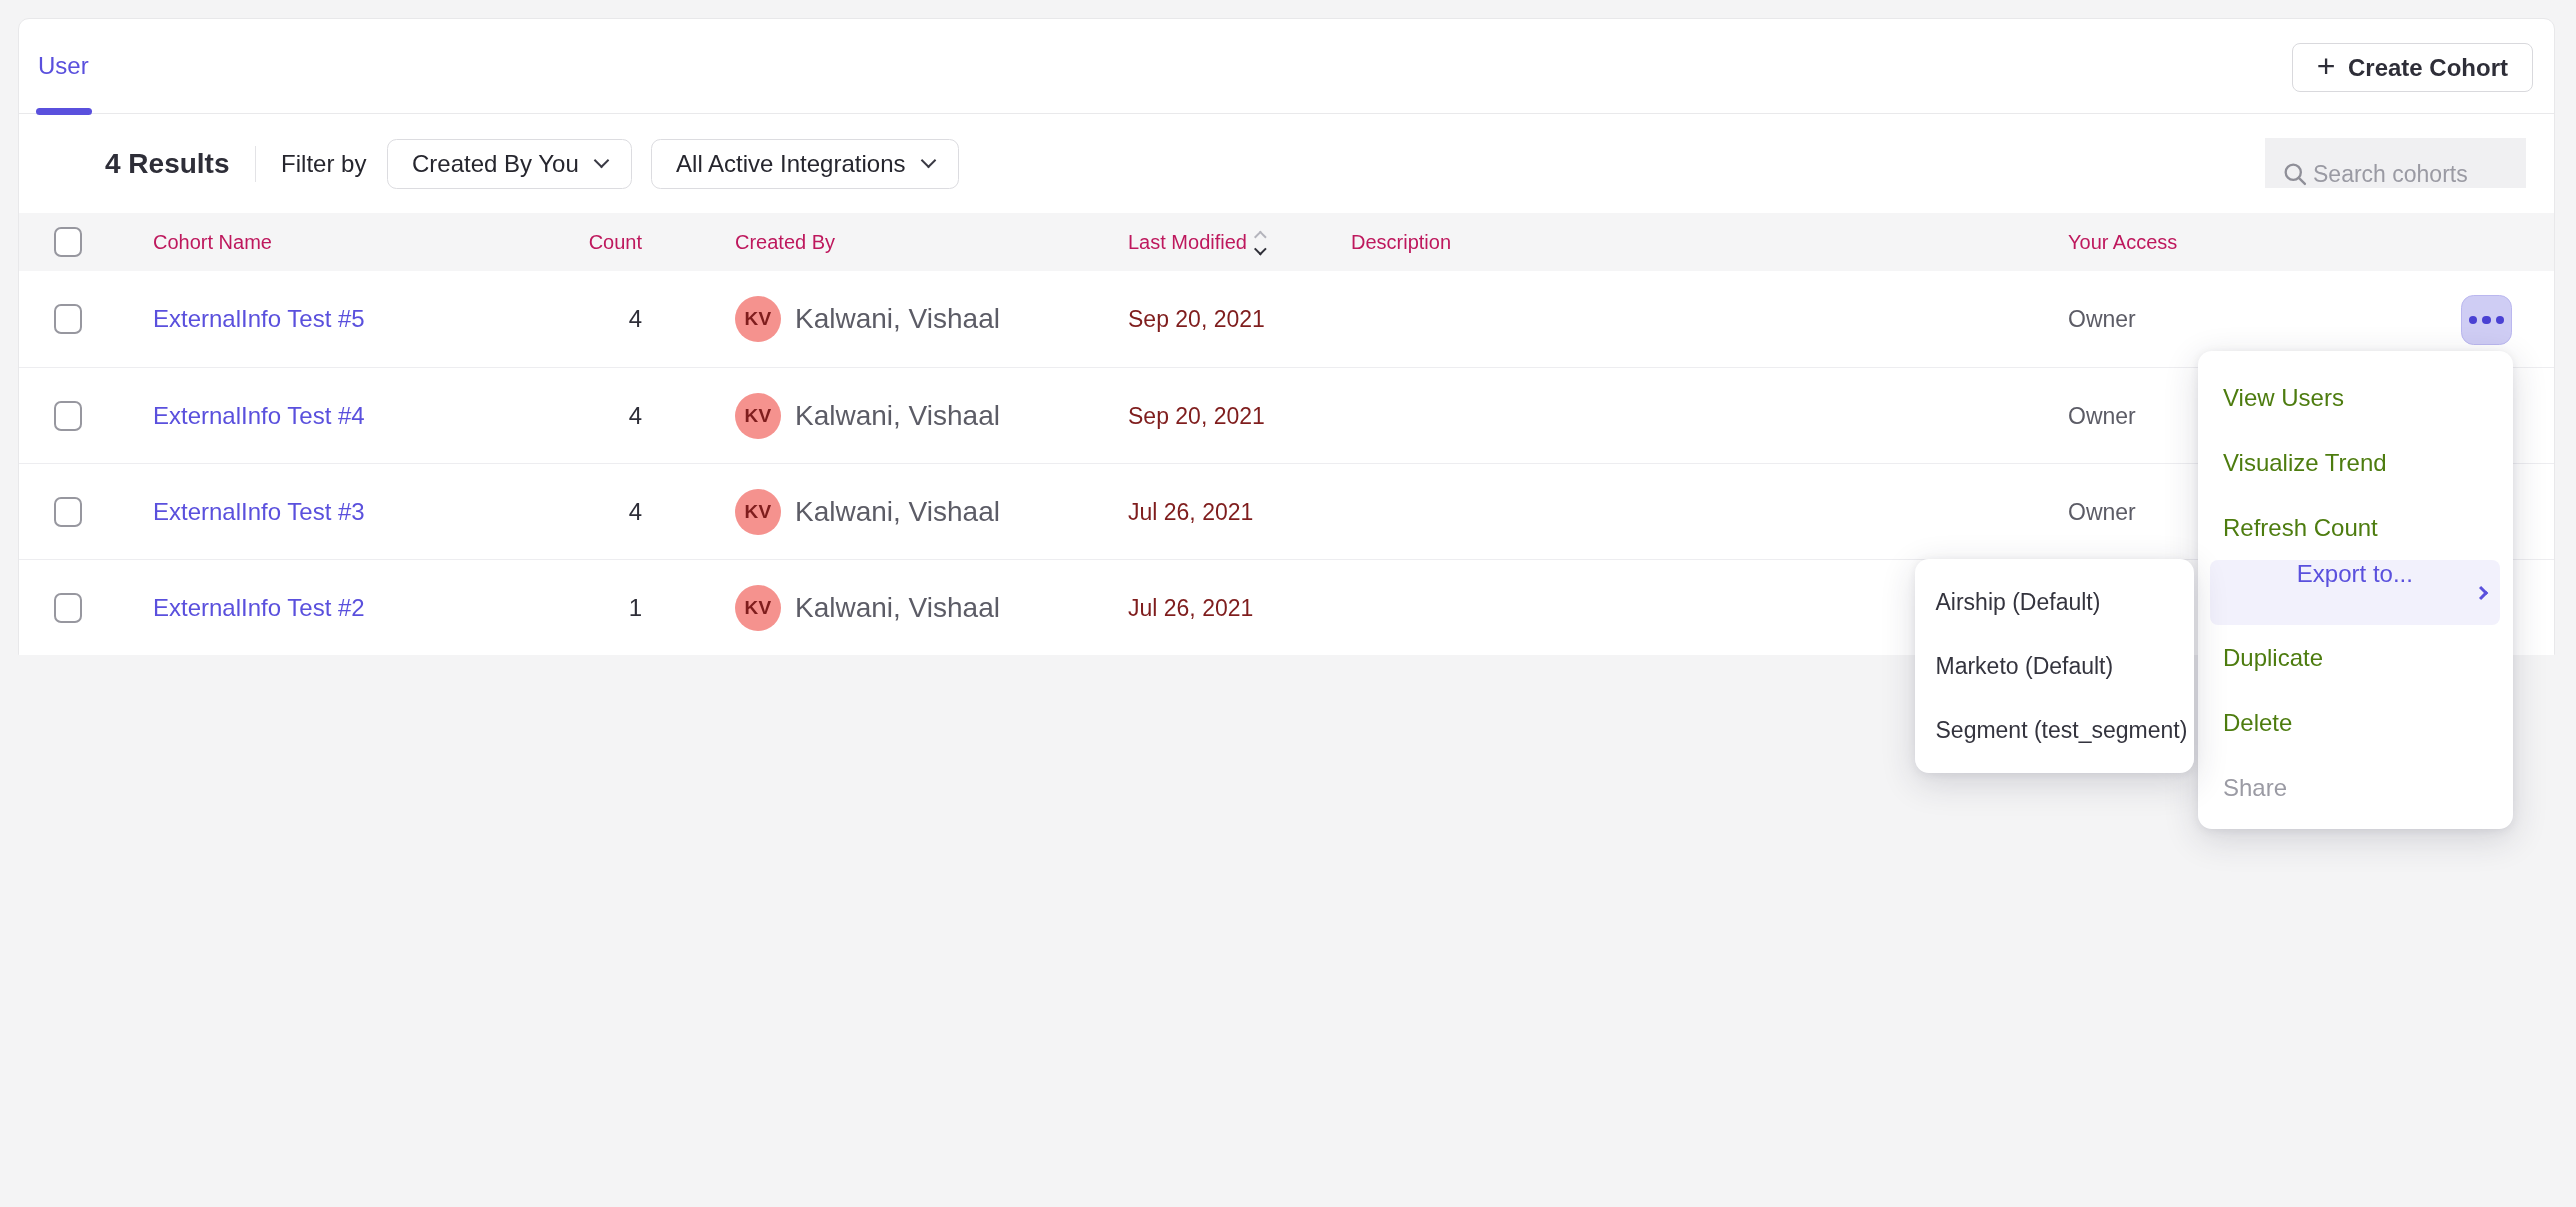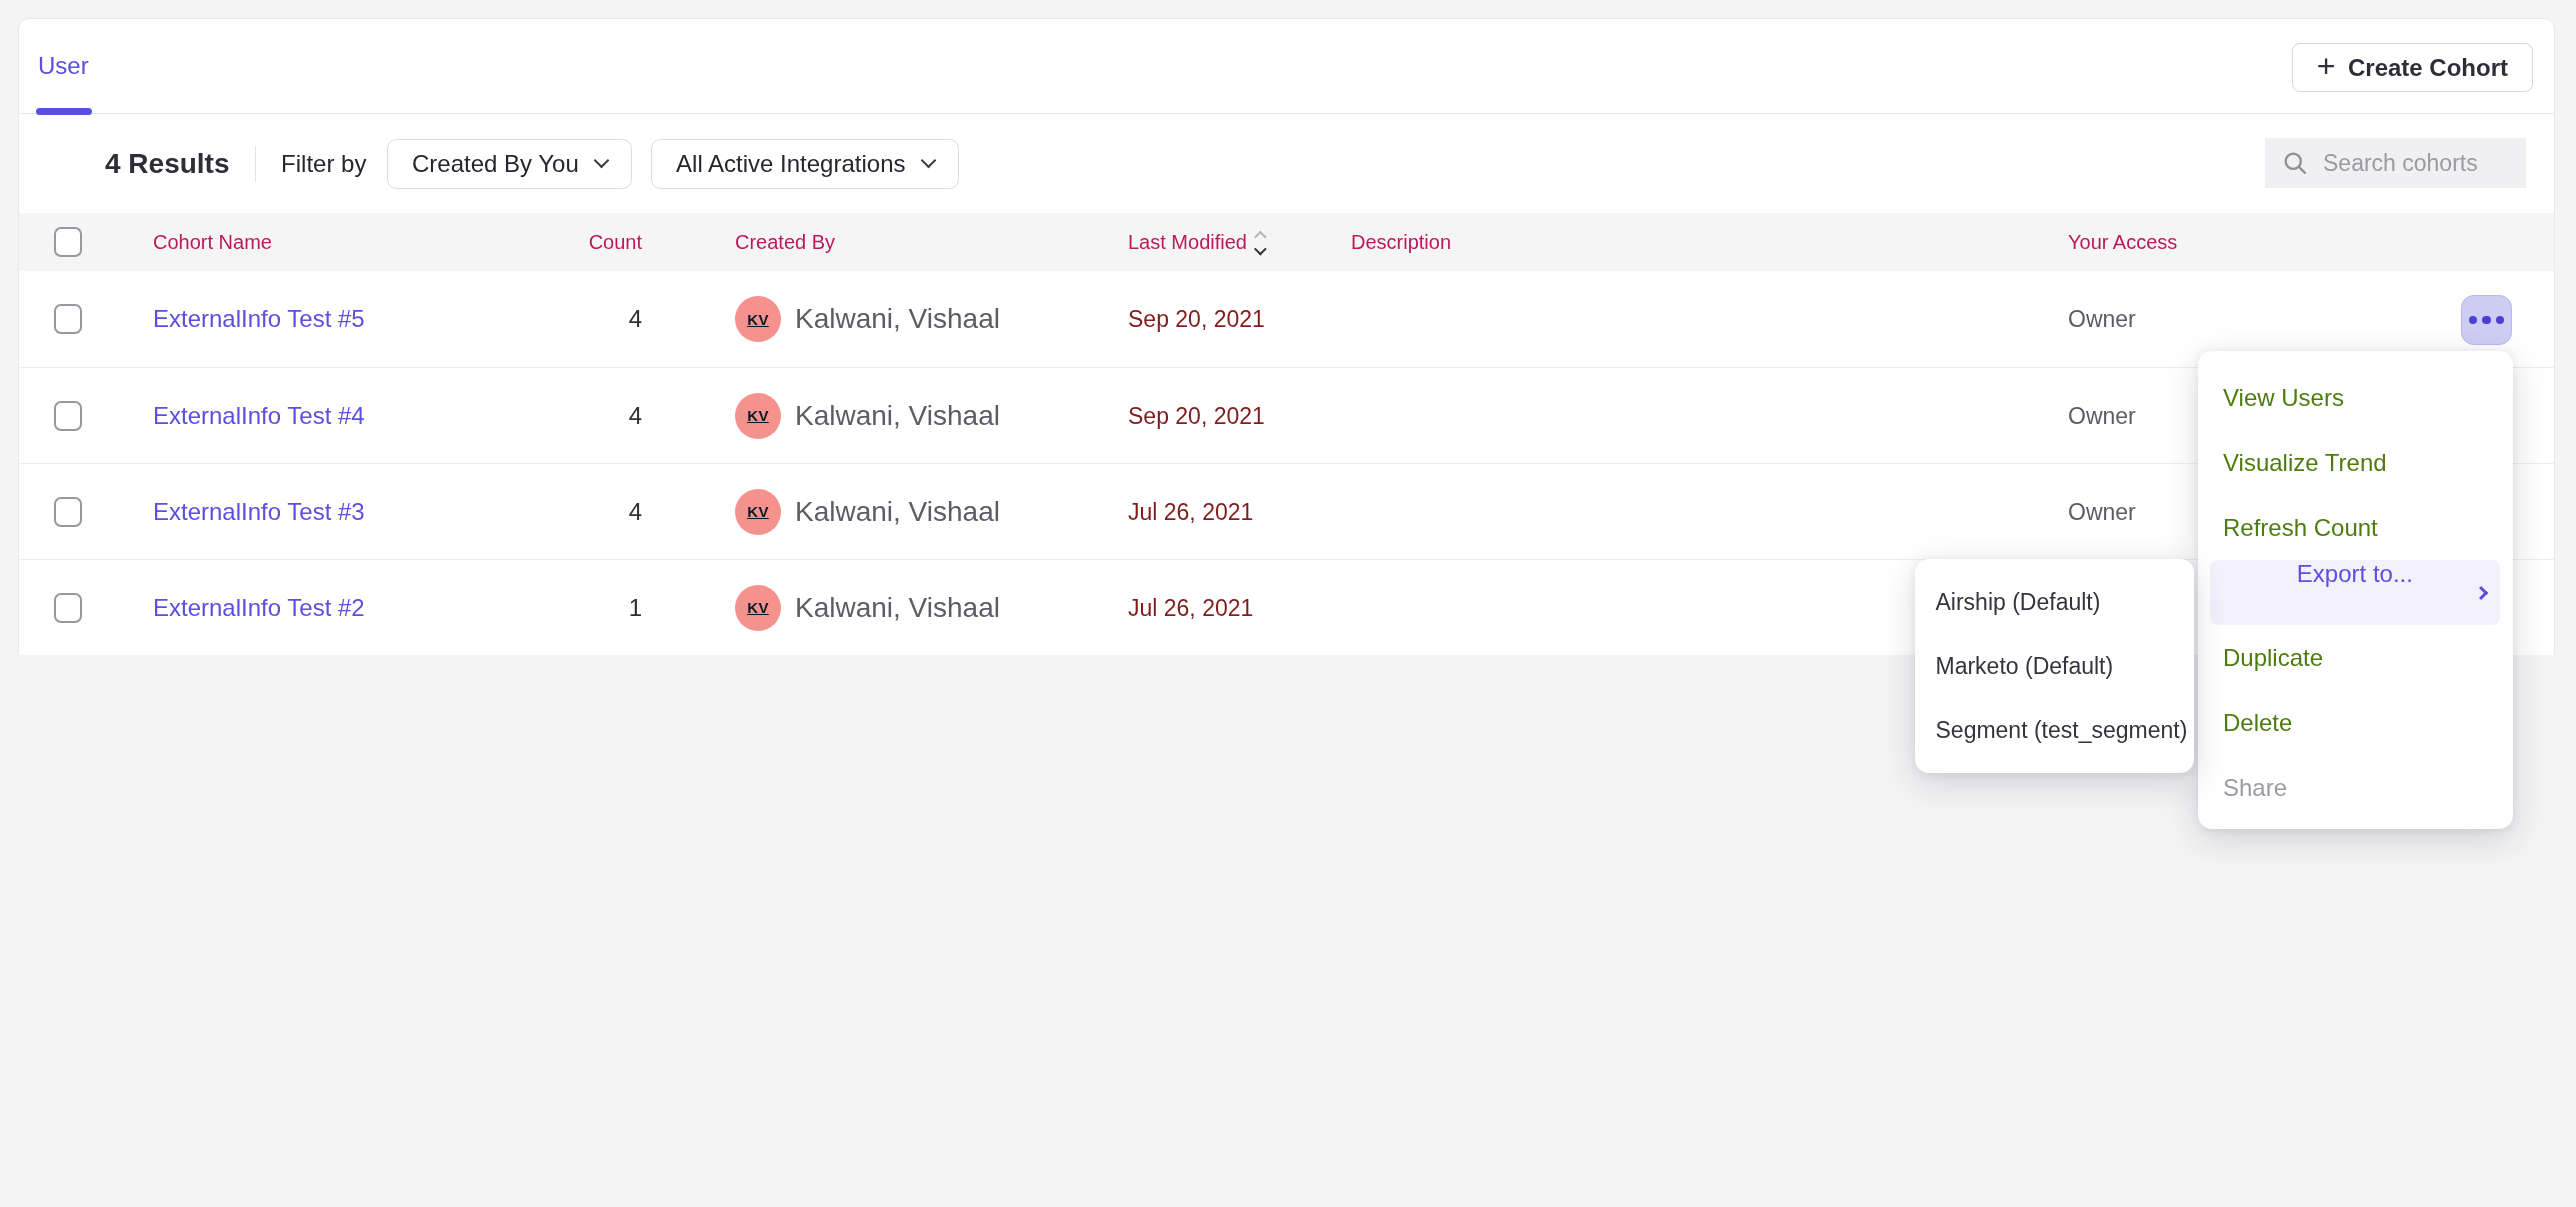--- a/index.html
+++ b/index.html
@@ -58,21 +58,21 @@
   .dropdown + .dropdown { margin-left: 19px; }
   .chev-down {
     width: 11px; height: 11px;
     border-right: 2.4px solid #3a3a44; border-bottom: 2.4px solid #3a3a44;
     transform: rotate(45deg); margin-top: -6.3px;
   }
   .search {
     position: absolute; right: 28px; top: 24.4px;
     width: 261px; height: 50px;
     background: #f0f0f2; border-radius: 0;
-    display: flex; align-items: center; gap: 14px; padding: 0 16px;
+    display: flex; align-items: flex-end; gap: 4px; padding: 0 16px;
   }
   .search input {
     flex: 1; min-width: 0; background: transparent; border: 0; outline: none;
     font-family: inherit; font-size: 23px; color: #3a3a44;
   }
   .search input::placeholder { color: #9a9aa3; }
 
   
   .thead { position: relative; height: 58px; background: #f5f5f6; font-size: 20px; color: #be185d; }
   .hcell { position: absolute; top: 50%; transform: translateY(-50%); white-space: nowrap; }
@@ -98,23 +98,23 @@
   }
 
   .row { position: relative; height: 96px; background: #fff; }
   .row + .row { border-top: 1.6px solid #ededf0; }
   .cell { position: absolute; top: 50%; transform: translateY(-50%); white-space: nowrap; }
   .c-name   { left: 134px; font-size: 24px; color: #5a50dd; cursor: pointer; }
   .c-count  { left: 489px; width: 134px; text-align: right; font-size: 24px; color: #2e2e38; }
   .c-created{ left: 716px; display: flex; align-items: center; gap: 14px; }
   .avatar {
     width: 46px; height: 46px; border-radius: 50%;
-    background: #f5928e; color: #0f172a;
+    background: #f5928e; color: #7f1d1d;
     display: flex; align-items: center; justify-content: center;
-    font-size: 15px; font-weight: 700; letter-spacing: 0.4px; text-decoration: underline;
+    font-size: 19px; font-weight: 700; letter-spacing: 0.4px;
   }
   .c-created .uname { font-size: 28px; color: #5c5c66; }
   .c-mod    { left: 1109px; font-size: 23px; color: #7f1d1d; }
   .c-desc   { left: 1332px; font-size: 23px; color: #5c5c66; }
   .c-access { left: 2049px; font-size: 23px; color: #5c5c66; }
 
   
   .more-btn {
     position: absolute; left: 2461px; top: 295px;
     width: 51px; height: 50px;

